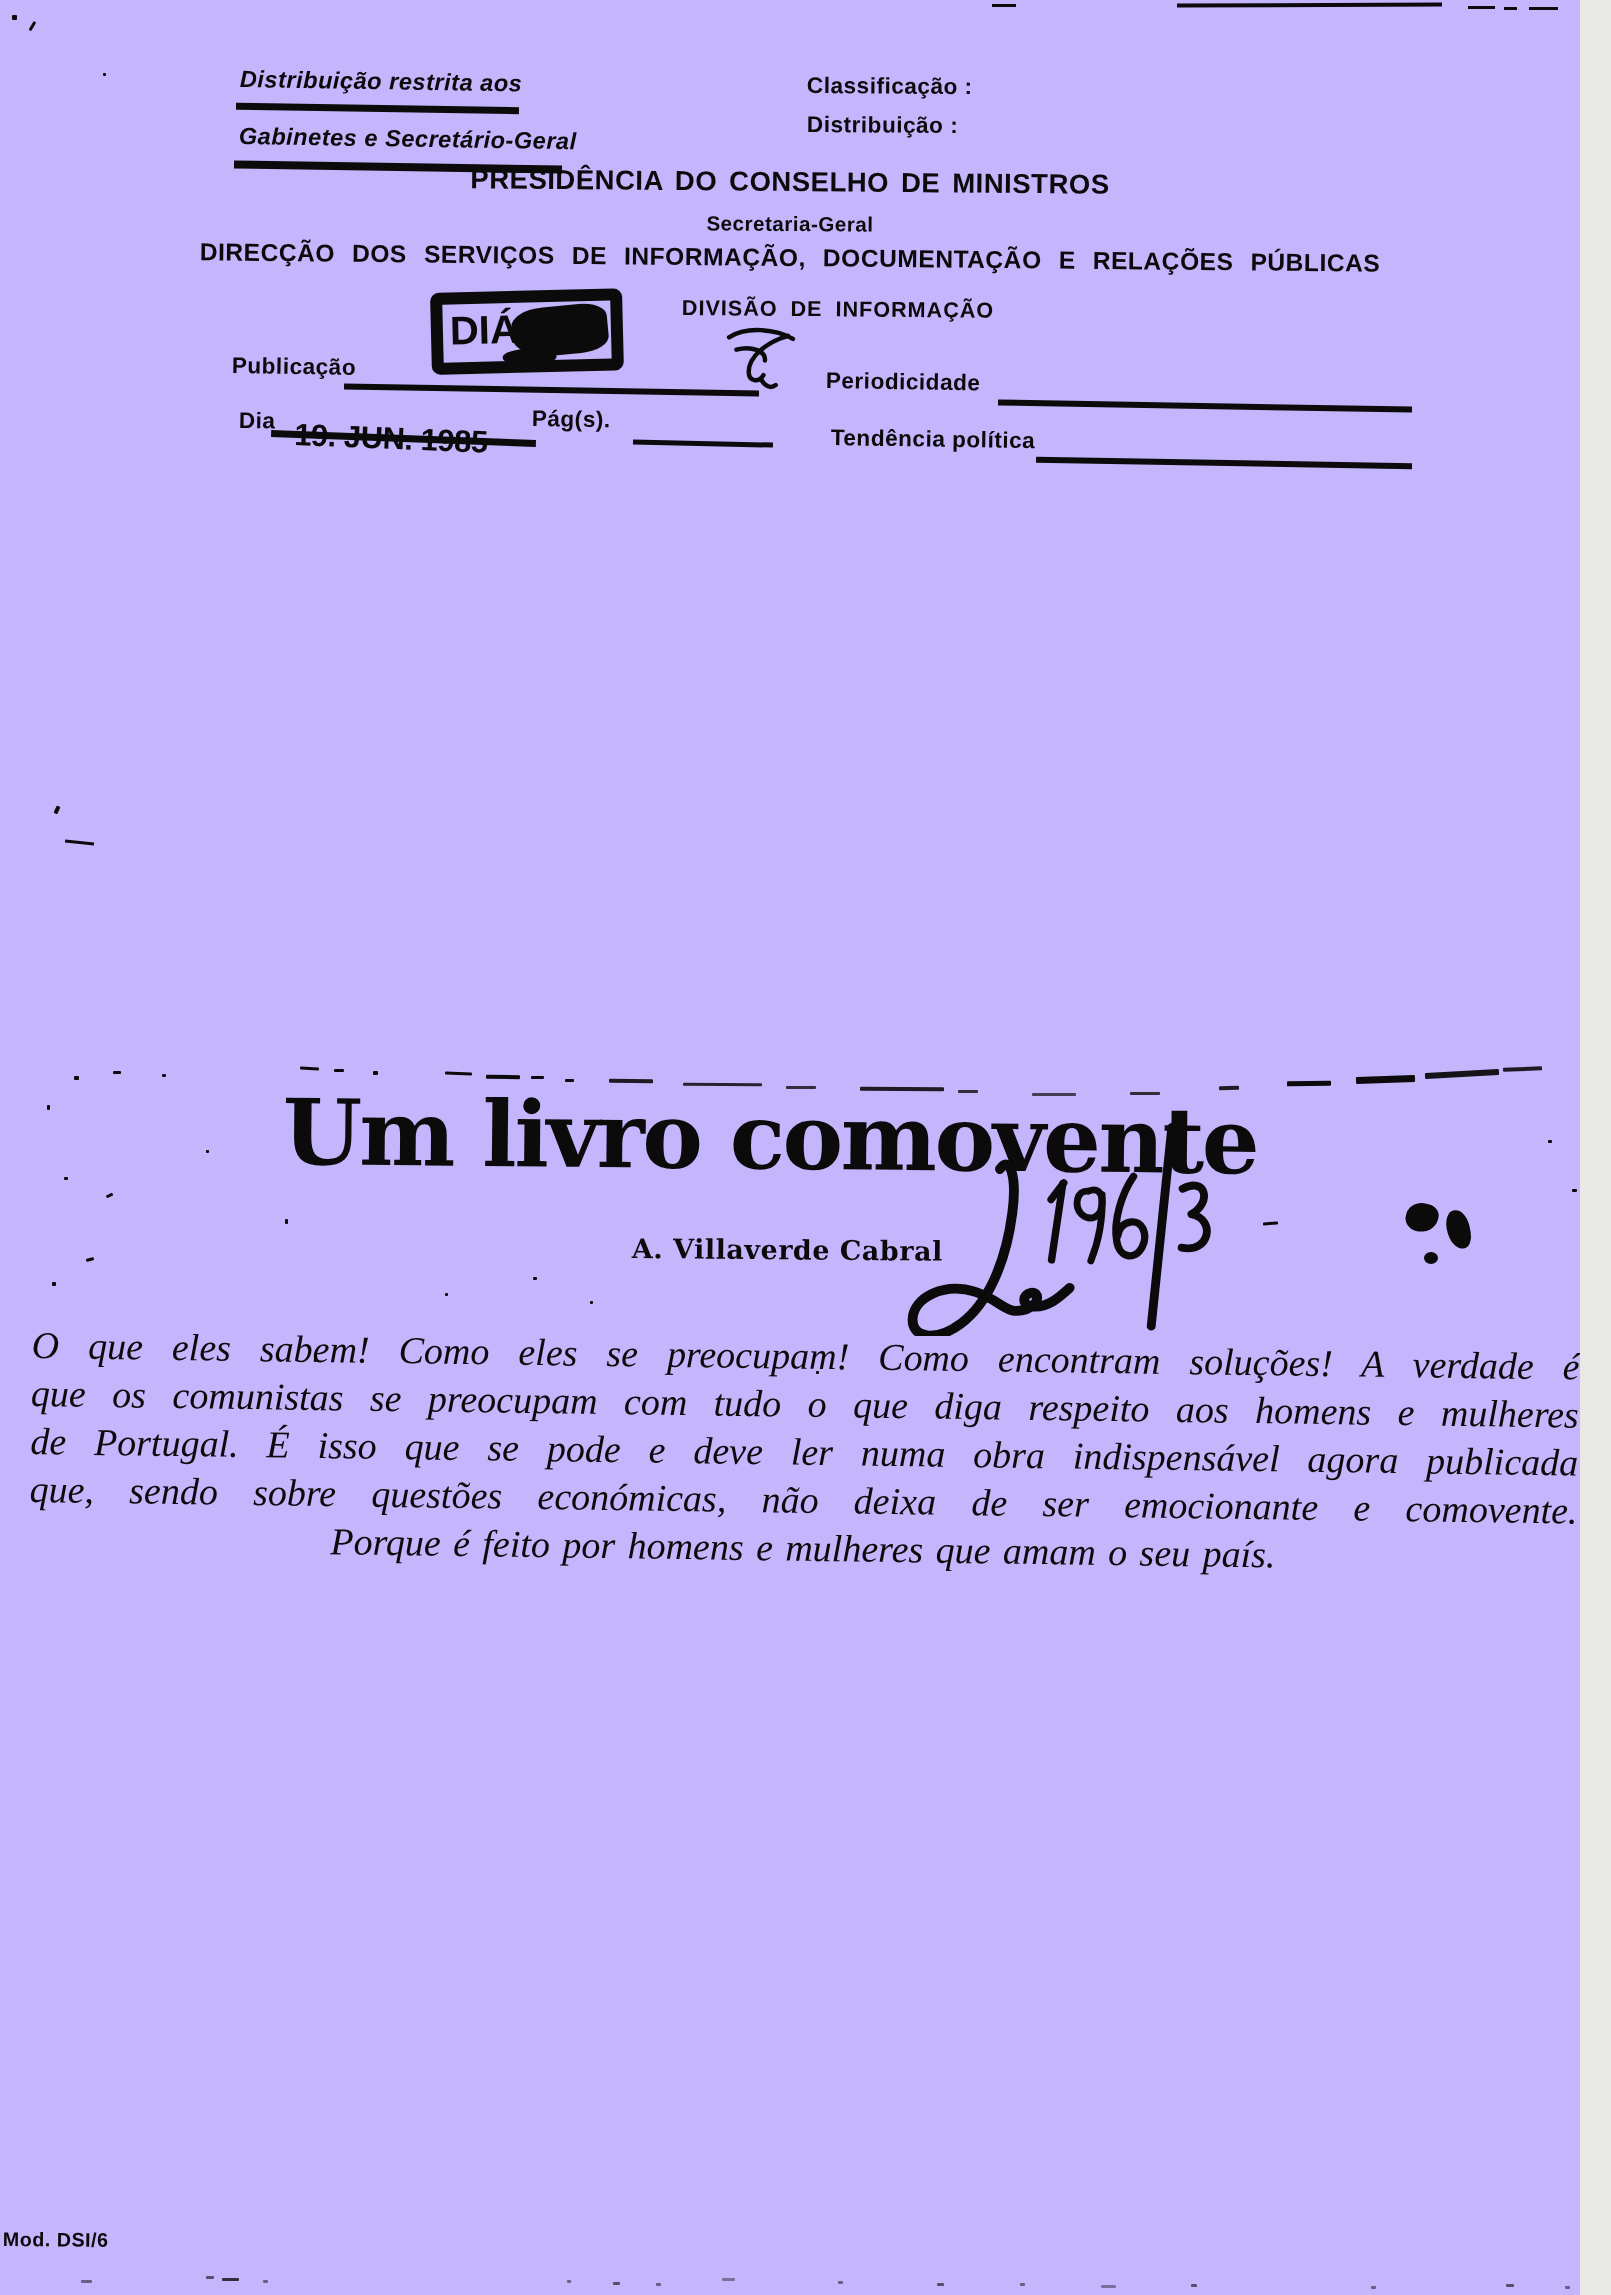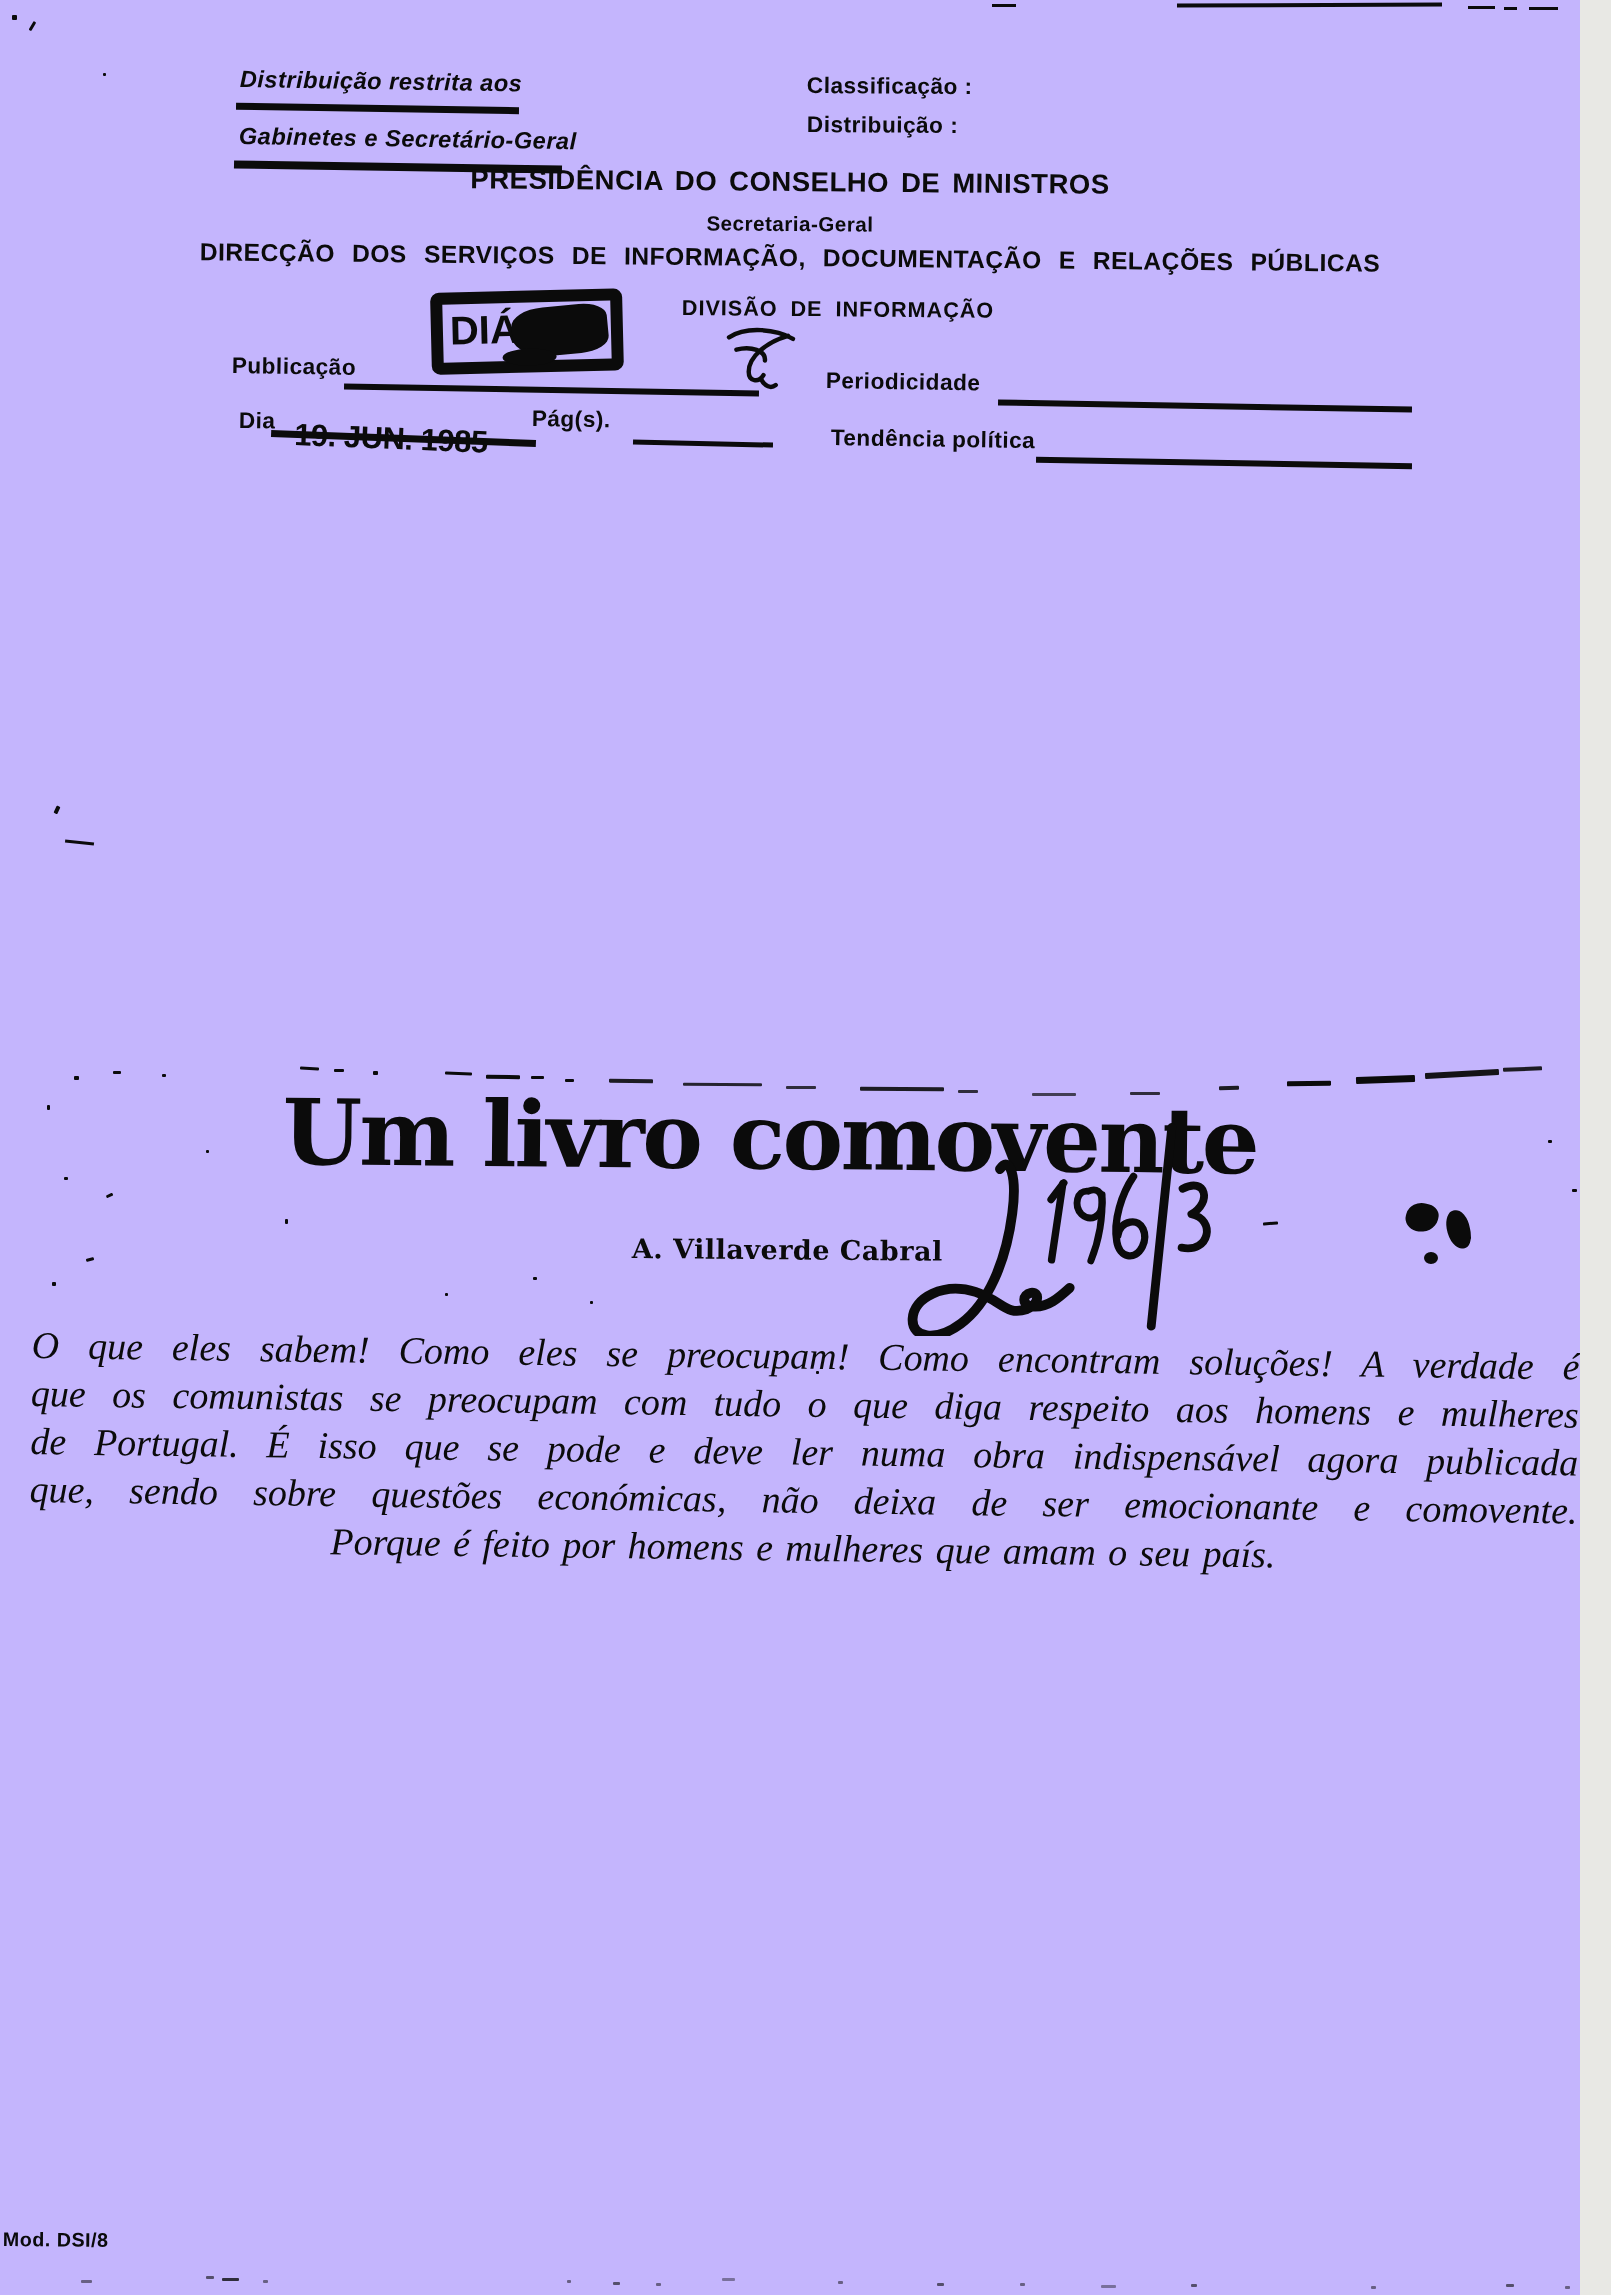--- a/index.html
+++ b/index.html
@@ -133,21 +133,21 @@
   <div class="spk" style="left:1263px;top:1222px;width:14.7px;height:2.9px;transform:rotate(-5deg);"></div>
 
   <div class="abs bodyblock rot" style="left:32px;top:1321px;transform:rotate(0.8deg);">
     <div class="bline">O que eles sabem! Como eles se preocupam! Como encontram soluções! A verdade é</div>
     <div class="bline">que os comunistas se preocupam com tudo o que diga respeito aos homens e mulheres</div>
     <div class="bline">de Portugal. É isso que se pode e deve ler numa obra indispensável agora publicada</div>
     <div class="bline">que, sendo sobre questões económicas, não deixa de ser emocionante e comovente.</div>
     <div class="bline center">Porque é feito por homens e mulheres que amam o seu país.</div>
   </div>
 
-  <div class="abs sans b footer-mod nw rot" style="left:2.9px;top:2228px;transform:rotate(0.5deg);">Mod. DSI/8</div>
+  <div class="abs sans b footer-mod nw rot" style="left:2.9px;top:2228px;transform:rotate(0.5deg);">Mod. DSI/6</div>
 
 <div class="spk" style="left: 300px; top: 1067px; width: 18.7px; height: 3.4px; transform: rotate(3deg); opacity: 1;"></div>
     <div class="spk" style="left: 334px; top: 1069px; width: 9.8px; height: 2.9px; transform: rotate(0deg); opacity: 1;"></div>
     <div class="spk" style="left: 373px; top: 1071px; width: 4.9px; height: 3.9px; transform: rotate(0deg); opacity: 1;"></div>
     <div class="spk" style="left: 445px; top: 1072px; width: 27px; height: 3.4px; transform: rotate(2deg); opacity: 1;"></div>
     <div class="spk" style="left: 486px; top: 1075px; width: 34px; height: 4.4px; transform: rotate(1deg); opacity: 1;"></div>
     <div class="spk" style="left: 531px; top: 1076px; width: 12.8px; height: 3.4px; transform: rotate(0deg); opacity: 1;"></div>
     <div class="spk" style="left: 565px; top: 1079px; width: 8.8px; height: 2.9px; transform: rotate(0deg); opacity: 1;"></div>
     <div class="spk" style="left: 609px; top: 1079px; width: 44px; height: 3.9px; transform: rotate(1deg); opacity: 0.9;"></div>
     <div class="spk" style="left: 683px; top: 1083px; width: 79px; height: 3.4px; transform: rotate(0.5deg); opacity: 0.85;"></div>

